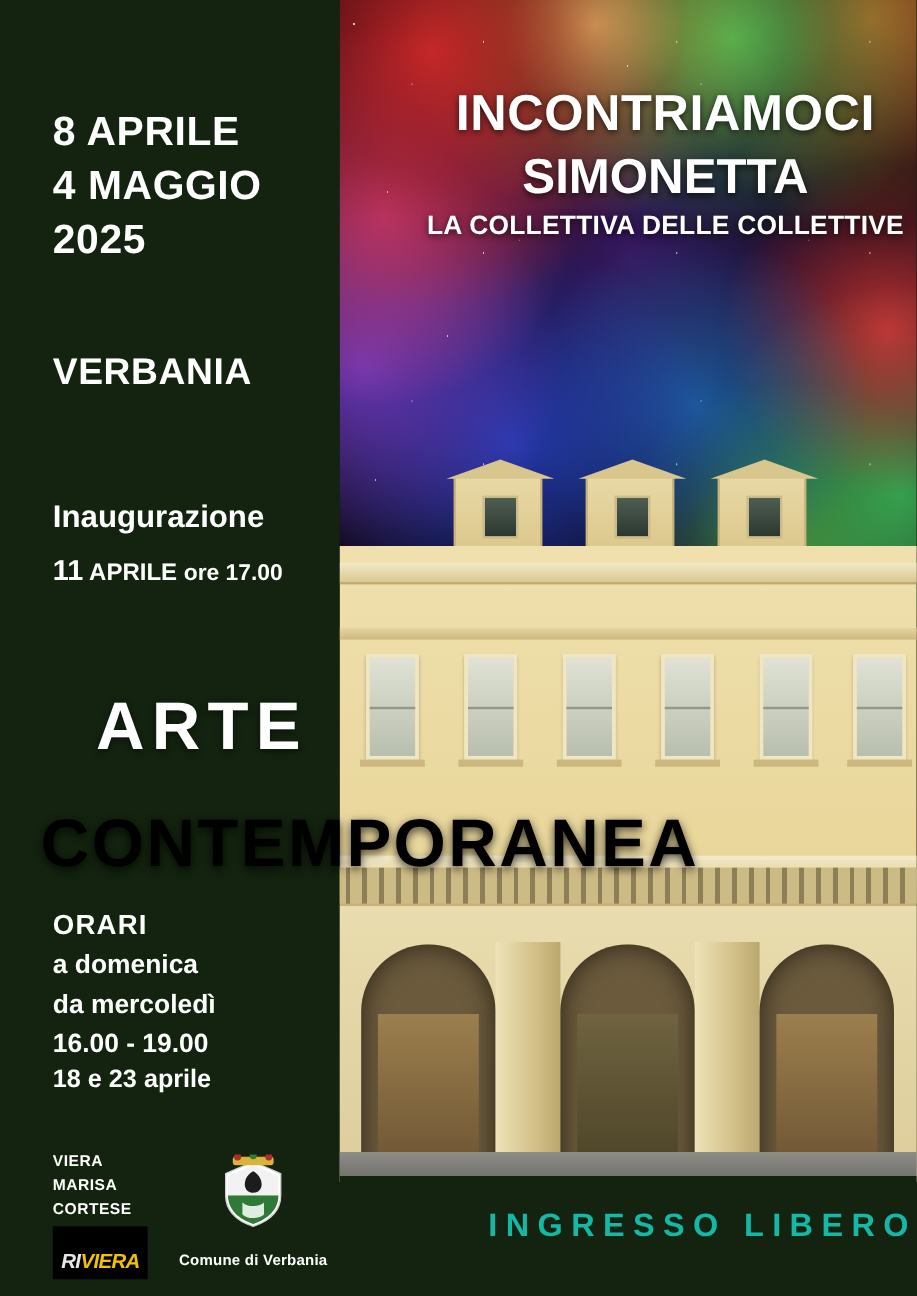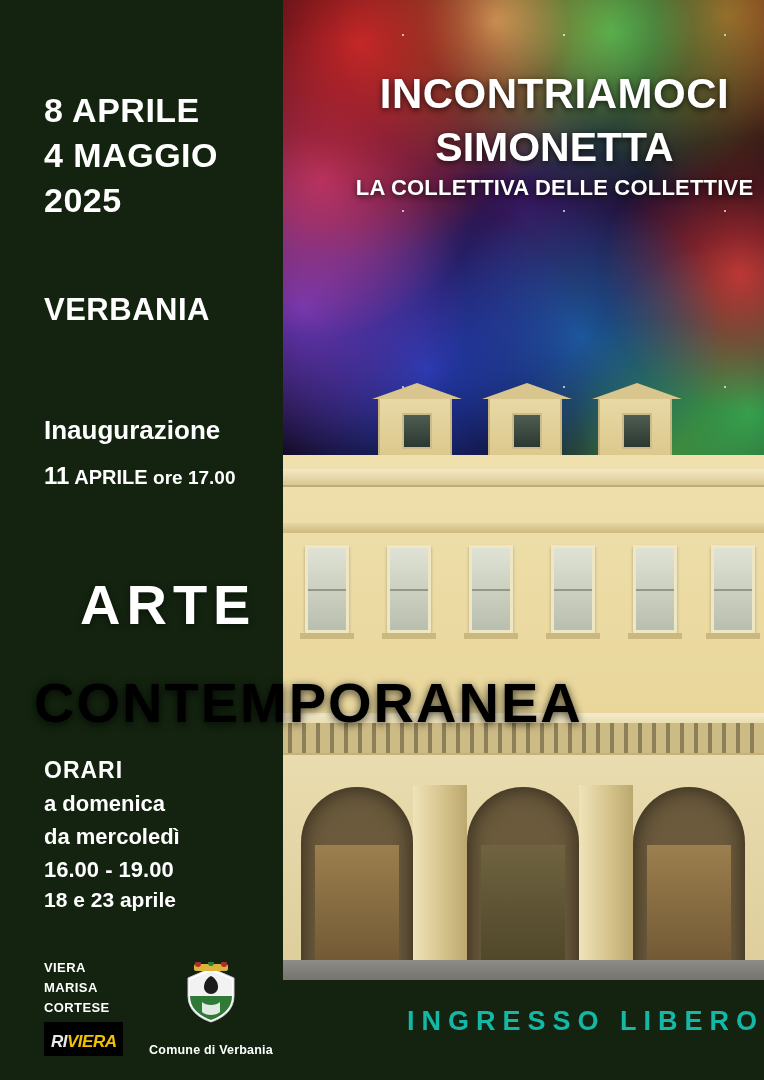--- a/index.html
+++ b/index.html
@@ -232,21 +232,21 @@
     position: absolute; left: 44px; top: 884px;
     font-size: 21px; font-weight: 700; line-height: 1.55;
   }
 
   .credits {
     position: absolute; left: 44px; top: 958px;
     font-size: 13px; font-weight: 700; line-height: 1.55; letter-spacing: 0.4px;
   }
   .riviera-logo {
     position: absolute; left: 44px; top: 1022px;
-    background: #000; color: #fff; padding: 10px 7px 4px 7px;
+    background: #000; color: #fff; padding: 20px 7px 4px 7px;
     font-size: 17px; font-weight: 700; font-style: italic;
     letter-spacing: -0.5px; display: inline-block;
   }
   .riviera-logo .r1 { color: #e8e8e8; }
   .riviera-logo .r2 { color: #f2c200; }
 
   .comune {
     position: absolute; left: 146px; top: 962px; width: 130px; text-align: center;
   }
   .comune-crest { margin: 0 auto; display: block; }

